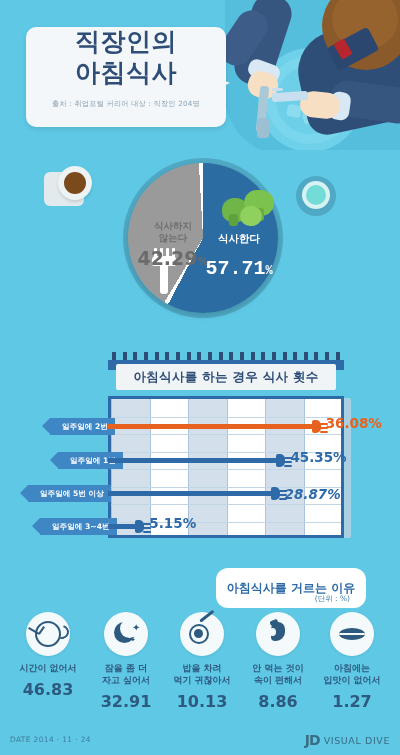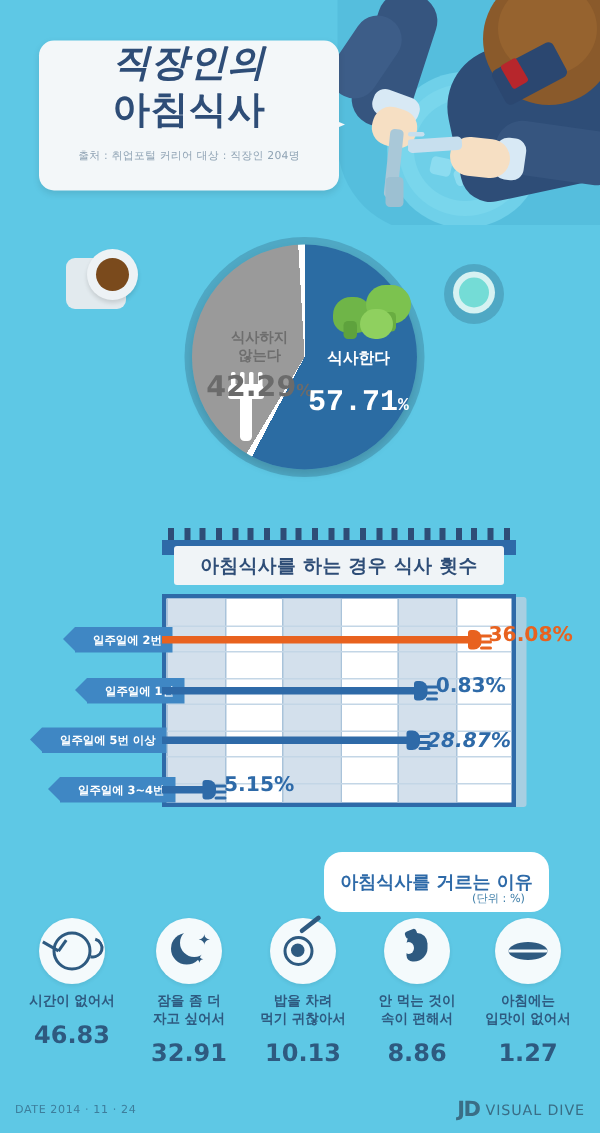--- a/index.html
+++ b/index.html
@@ -34,21 +34,21 @@
   .arm-r{position:absolute;left:330px;top:84px;width:86px;height:36px;background:#36557f;border-radius:18px;transform:rotate(8deg);}
   .cuff-r{position:absolute;left:330px;top:92px;width:20px;height:28px;background:#d8e9f5;border-radius:8px;transform:rotate(8deg);}
   .hand-r{position:absolute;left:300px;top:92px;width:40px;height:26px;background:#f6dfc3;border-radius:13px;transform:rotate(6deg);}
   .fork-h{position:absolute;left:272px;top:92px;width:36px;height:9px;background:#c7dfee;border-radius:3px;transform:rotate(-4deg);}
   .fork-t{position:absolute;background:#c7dfee;width:11px;height:3px;border-radius:2px;}
 
   .bubble{position:absolute;left:26px;top:27px;width:200px;height:100px;background:#f3f7f9;border-radius:10px;box-shadow:0 2px 5px rgba(0,0,0,.10);}
   .bubble-tail{position:absolute;left:204px;top:72px;width:0;height:0;
     border-top:11px solid transparent;border-bottom:11px solid transparent;border-left:26px solid #f3f7f9;}
   .bubble h1{margin:0;padding:0;text-align:center;color:#2e4d77;font-size:25px;font-weight:bold;letter-spacing:.5px;line-height:1.22;}
-  .t1{padding-top:13px;font-style:italic;}
+  .t1{padding-top:13px;}
   .src{margin-top:11px;text-align:center;color:#8fa3b4;font-size:7.2px;letter-spacing:.2px;}
 
   
   .pie-wrap{position:absolute;left:0;top:148px;width:400px;height:200px;}
   .cup{position:absolute;left:44px;top:18px;width:48px;height:44px;}
   .cup-saucer{position:absolute;left:0;top:6px;width:40px;height:34px;background:#e2eaee;border-radius:6px;}
   .cup-handle{position:absolute;left:2px;top:12px;width:18px;height:18px;background:#eef3f6;border-radius:5px;}
   .cup-o{position:absolute;left:14px;top:0;width:34px;height:34px;border-radius:50%;background:#edf2f5;box-shadow:0 2px 3px rgba(0,0,0,.12);}
   .cup-i{position:absolute;left:20px;top:6px;width:22px;height:22px;border-radius:50%;background:#7a4a1c;}
 
@@ -289,21 +289,21 @@
         <div class="val o" style="left: 325.656px; top: 67px;">36.08%</div>
         <div class="tag" style="left: 58px; top: 104px;">
           <span>일주일에 1번</span>
         </div>
         <div class="bar b2" style="left: 108px; top: 110px; width: 170.43px; background: rgb(46, 106, 168);"></div>
         <div class="fk b" style="left: 276.43px; top: 106px;">
           <i style="top: 3px;"></i>
           <i style="top: 7px;"></i>
           <i style="top: 11px;"></i>
         </div>
-        <div class="val b" style="left: 290.43px; top: 101px;">0.83%</div>
+        <div class="val b" style="left: 290.43px; top: 101px;">45.35%</div>
         <div class="tag" style="left: 28px; top: 137px;">
           <span>일주일에 5번 이상</span>
         </div>
         <div class="bar b3" style="left: 108px; top: 143px; width: 164.559px; background: rgb(46, 106, 168);"></div>
         <div class="fk b" style="left: 270.559px; top: 139px;">
           <i style="top: 3px;"></i>
           <i style="top: 7px;"></i>
           <i style="top: 11px;"></i>
         </div>
         <div class="val b" style="left: 284.559px; top: 138px; font-style: italic;">28.87%</div>

